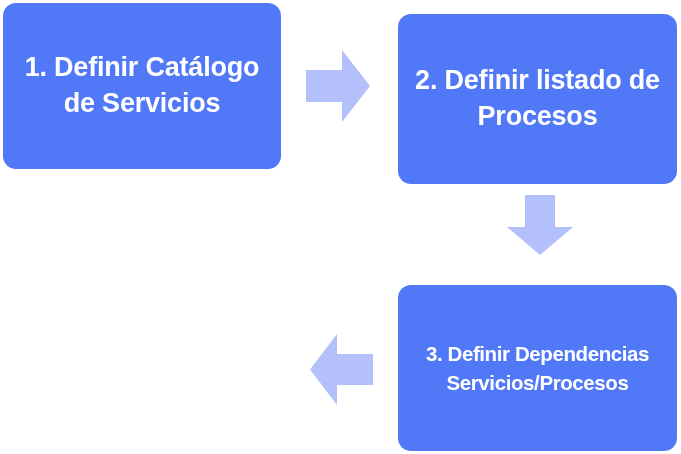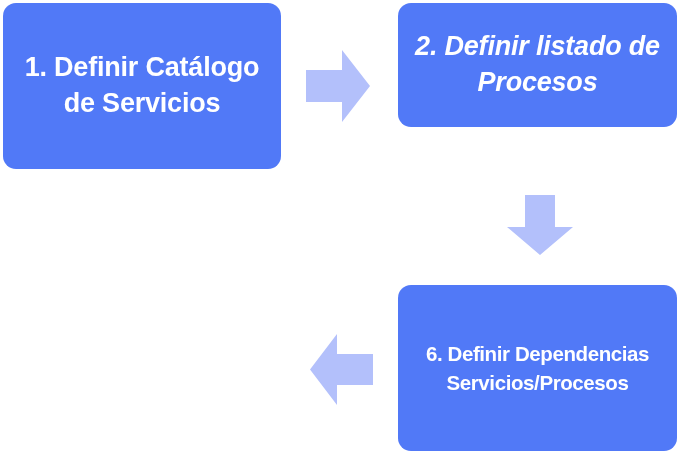--- a/index.html
+++ b/index.html
@@ -45,21 +45,21 @@
   }
 
   .step-label.tight {
     font-size: 20.5px;
     line-height: 1.42;
     letter-spacing: -0.4px;
   }
 
   
   #step-box-1 { left: 3px;   top: 3px;   width: 278px; height: 166px; }
-  #step-box-2 { left: 398px; top: 3px;   width: 279px; height: 124px; font-style: italic; }
+  #step-box-2 { left: 398px; top: 14px;   width: 279px; height: 170px; }
   #step-box-3 { left: 398px; top: 285px; width: 279px; height: 166px; }
   #step-box-4 { left: 3px;   top: 285px; width: 278px; height: 166px; }
 
   
   .flow-arrow {
     position: absolute;
   }
   .flow-arrow svg {
     display: block;
     width: 100%;
@@ -90,21 +90,21 @@
     <span class="step-label">2. Definir listado de Procesos</span>
   </div>
 
   <div class="flow-arrow" id="arrow-down">
     <svg viewBox="0 0 66 60" preserveAspectRatio="none" aria-hidden="true">
       <polygon points="18,0 48,0 48,32 66,32 33,60 0,32 18,32" fill="#B3C0FB"></polygon>
     </svg>
   </div>
 
   <div class="step-box" id="step-box-3">
-    <span class="step-label tight">6. Definir Dependencias Servicios/Procesos</span>
+    <span class="step-label tight">3. Definir Dependencias Servicios/Procesos</span>
   </div>
 
   <div class="flow-arrow" id="arrow-left">
     <svg viewBox="0 0 63 71" preserveAspectRatio="none" aria-hidden="true">
       <polygon points="63,20 27,20 27,0 0,35.5 27,71 27,51 63,51" fill="#B3C0FB"></polygon>
     </svg>
   </div>
 
 
 </div>

